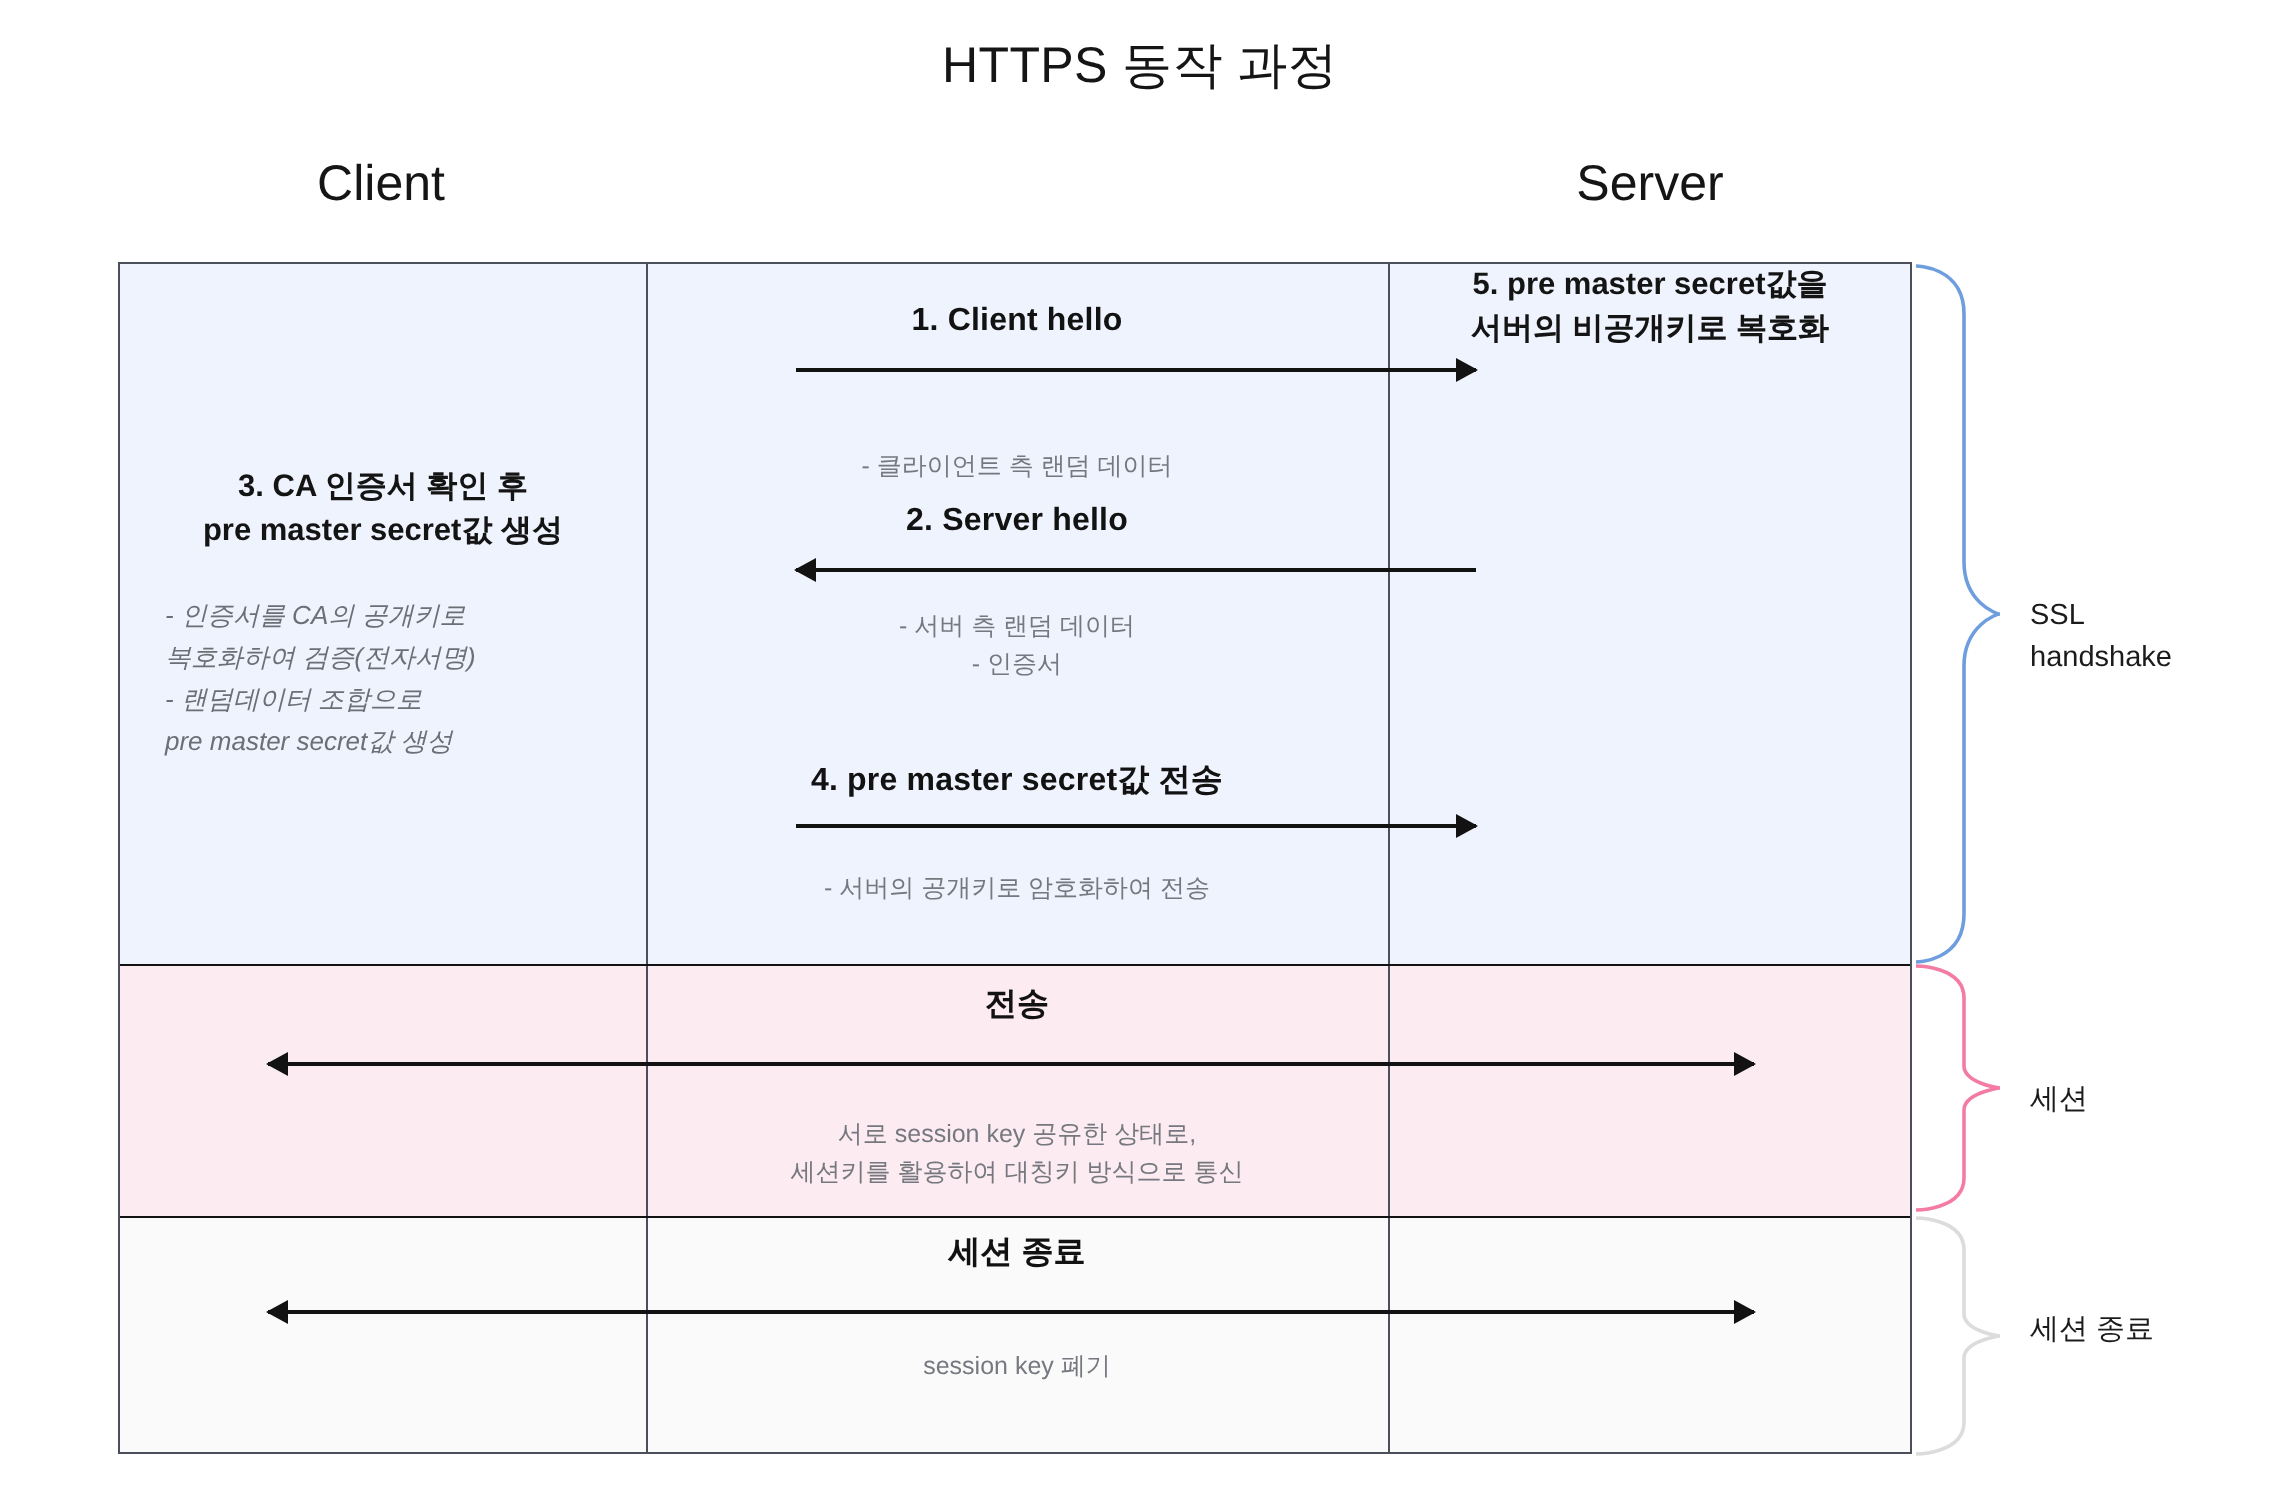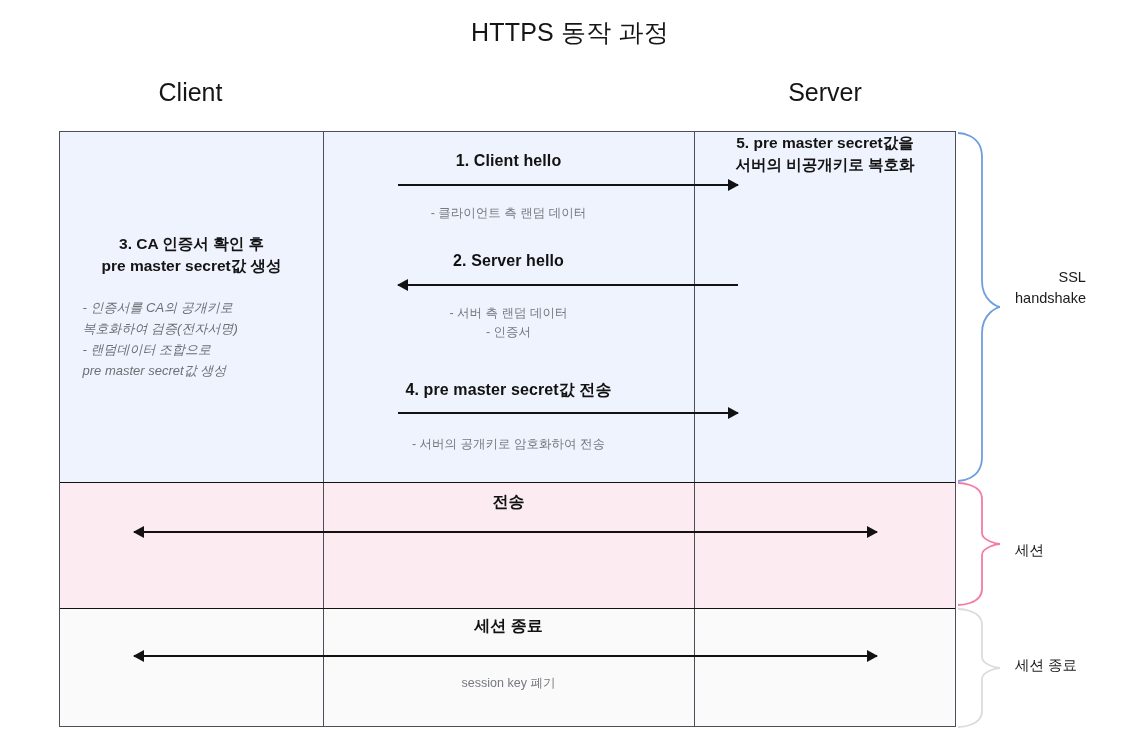--- a/index.html
+++ b/index.html
@@ -133,21 +133,21 @@
   #wide-session{top:44px;}
   #wide-close{top:42px;}
 
   
   .brace{position:absolute;}
   .brace-label{
     position:absolute;font-size:14.5px;color:#1b1b1b;line-height:1.42;
     white-space:pre-line;
   }
   #brace-ssl{left:956px;top:131px;}
-  #label-ssl{left:1015px;top:267px;text-align:right;}
+  #label-ssl{left:1015px;top:298px;}
   #brace-session{left:956px;top:481px;}
   #label-session{left:1015px;top:540px;}
   #brace-close{left:956px;top:607px;}
   #label-close{left:1015px;top:655px;}
 </style>
 </head>
 <body>
 
 <div id="stage">
 
@@ -178,21 +178,21 @@
       <div class="server-title">5. pre master secret값을
 서버의 비공개키로 복호화</div>
     </div>
 
     <div class="msg" id="msg1">
       <div class="msg-label">1. Client hello</div>
       <div class="arrow" id="arrow1">
         <div class="shaft"></div>
         <div class="head-r"></div>
       </div>
-      <div class="msg-sub" style="margin-top:34px;">- 클라이언트 측 랜덤 데이터</div>
+      <div class="msg-sub" style="margin-top:54px;">- 클라이언트 측 랜덤 데이터</div>
     </div>
 
     <div class="msg" id="msg2">
       <div class="msg-label">2. Server hello</div>
       <div class="arrow" id="arrow2">
         <div class="shaft"></div>
         <div class="head-l"></div>
       </div>
       <div class="msg-sub" style="margin-top:34px;">- 서버 측 랜덤 데이터
 - 인증서</div>
@@ -210,20 +210,22 @@
     <div class="hdiv" id="hdiv-1"></div>
     <div class="hdiv" id="hdiv-2"></div>
 
     <div class="band-inner" id="inner-session">
       <div class="band-head" id="session-head">전송</div>
       <div class="wide-arrow" id="wide-session">
         <div class="shaft"></div>
         <div class="head-l"></div>
         <div class="head-r"></div>
       </div>
+      <div class="band-sub" id="session-sub">서로 session key 공유한 상태로,
+세션키를 활용하여 대칭키 방식으로 통신</div>
     </div>
 
     <div class="band-inner" id="inner-close">
       <div class="band-head" id="close-head">세션 종료</div>
       <div class="wide-arrow" id="wide-close">
         <div class="shaft"></div>
         <div class="head-l"></div>
         <div class="head-r"></div>
       </div>
       <div class="band-sub" id="close-sub">session key 폐기</div>

